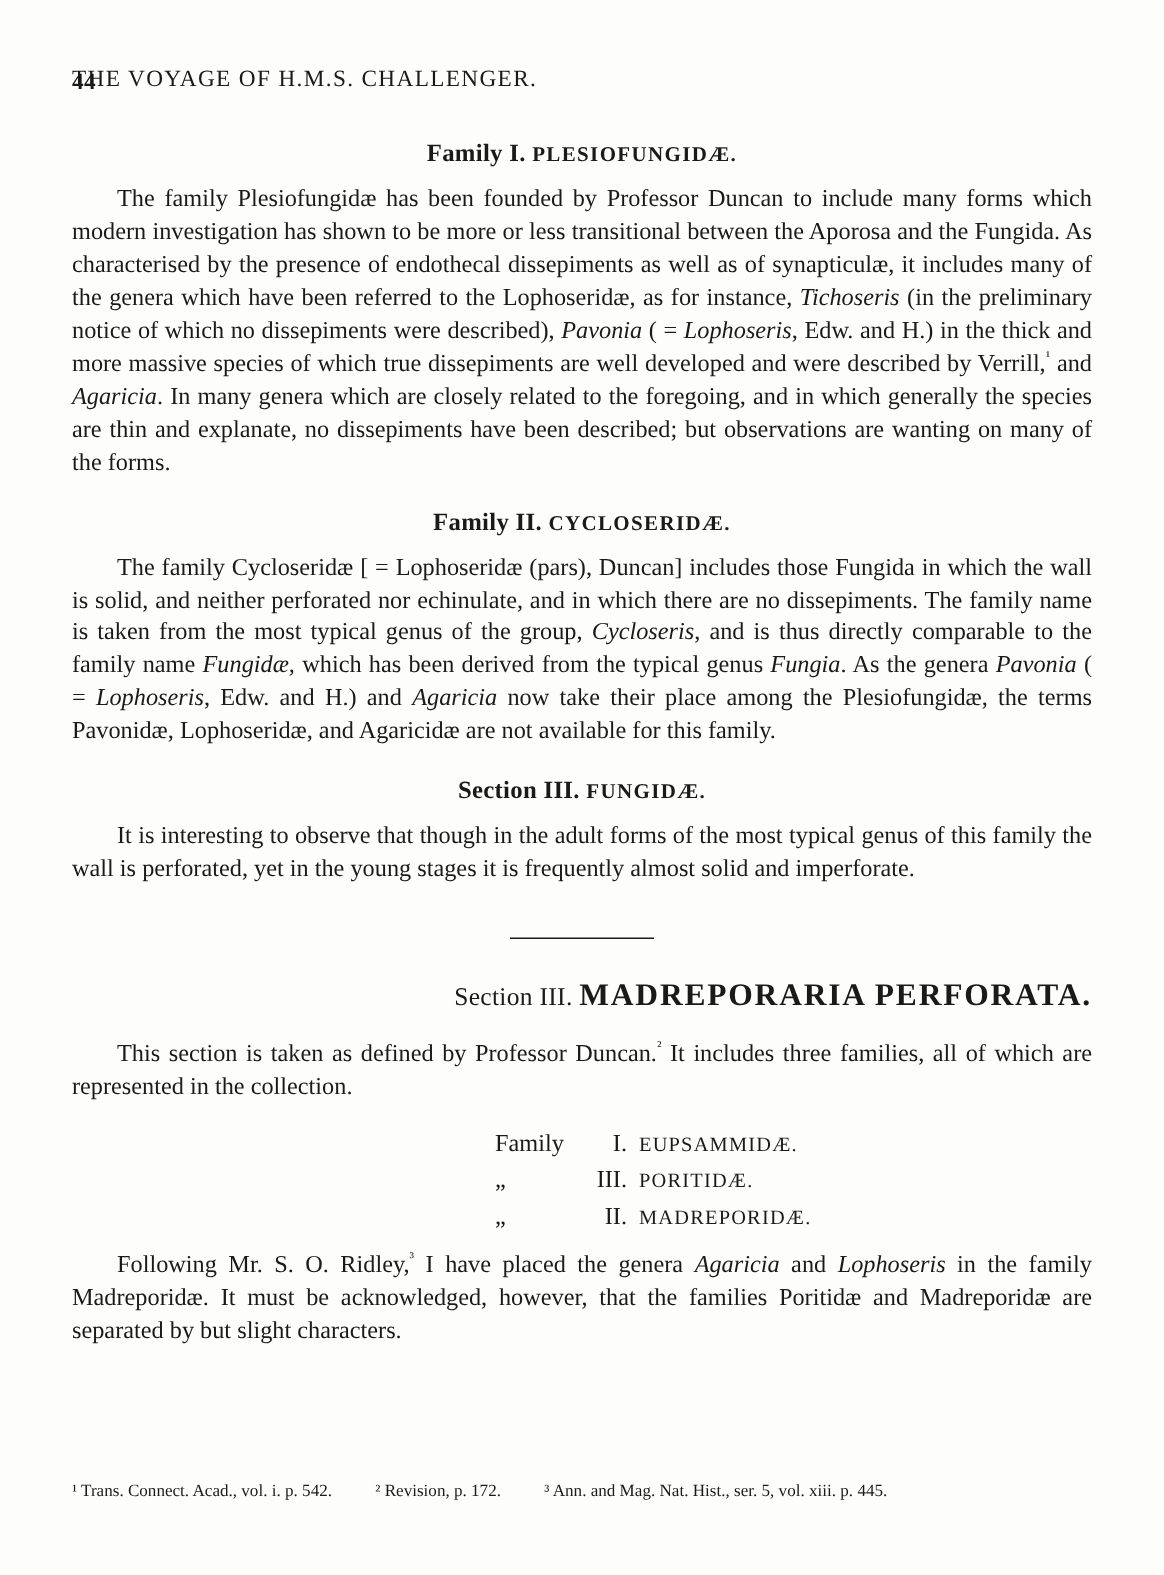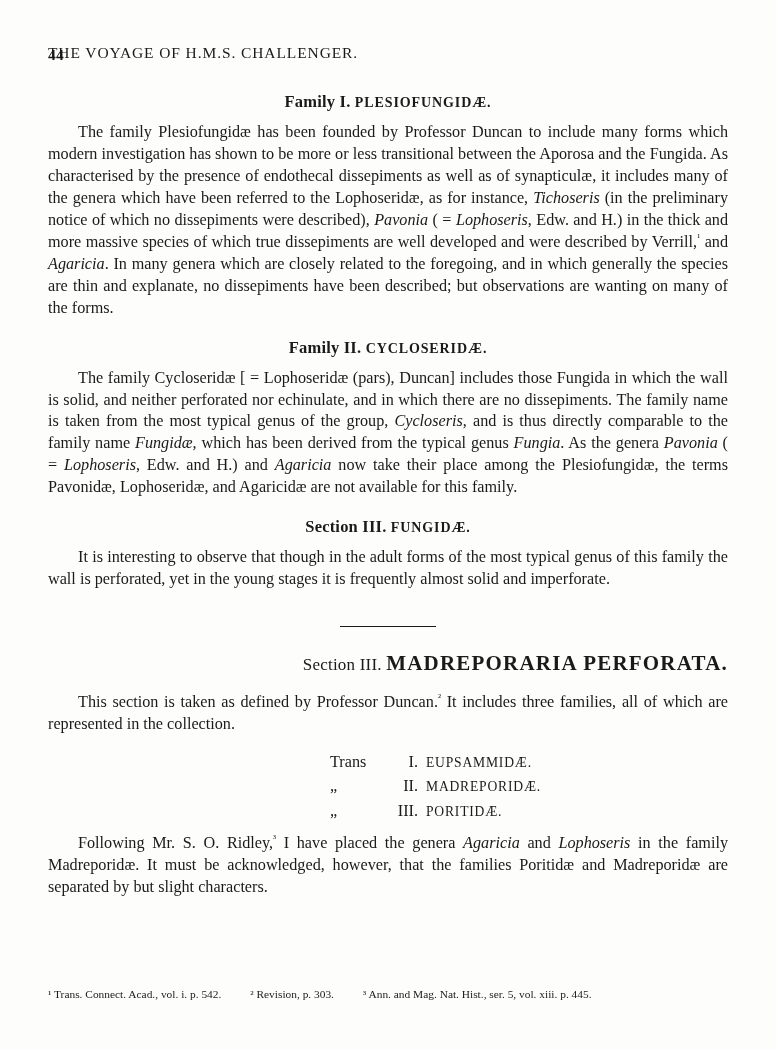--- a/index.html
+++ b/index.html
@@ -178,33 +178,33 @@
     <span>Section III.</span>
     <span class="big">MADREPORARIA PERFORATA.</span>
   </h1>
 
   <p class="body-text">
     <span>This section is taken as defined by Professor Duncan.<sup>²</sup> It includes three families, all of which are represented in the collection.</span>
   </p>
 
   <div class="family-list">
     <div class="row">
-      <span class="lead">Trans</span><span class="num">I.</span><span class="nm">Eupsammidæ.</span>
+      <span class="lead">Family</span><span class="num">I.</span><span class="nm">Eupsammidæ.</span>
+    </div>
+    <div class="row">
+      <span class="lead">„</span><span class="num">III.</span><span class="nm">Poritidæ.</span>
     </div>
     <div class="row">
       <span class="lead">„</span><span class="num">II.</span><span class="nm">Madreporidæ.</span>
     </div>
-    <div class="row">
-      <span class="lead">„</span><span class="num">III.</span><span class="nm">Poritidæ.</span>
-    </div>
   </div>
 
   <p class="body-text">
     <span>Following Mr. S. O. Ridley,<sup>³</sup> I have placed the genera <i>Agaricia</i> and <i>Lophoseris</i> in the family Madreporidæ. It must be acknowledged, however, that the families Poritidæ and Madreporidæ are separated by but slight characters.</span>
   </p>
 
   <div class="footnotes">
     <span class="fn">¹ Trans. Connect. Acad., vol. i. p. 542.</span>
-    <span class="fn">² Revision, p. 303.</span>
+    <span class="fn">² Revision, p. 172.</span>
     <span class="fn">³ Ann. and Mag. Nat. Hist., ser. 5, vol. xiii. p. 445.</span>
   </div>
 
 </div>
 
 </body></html>

